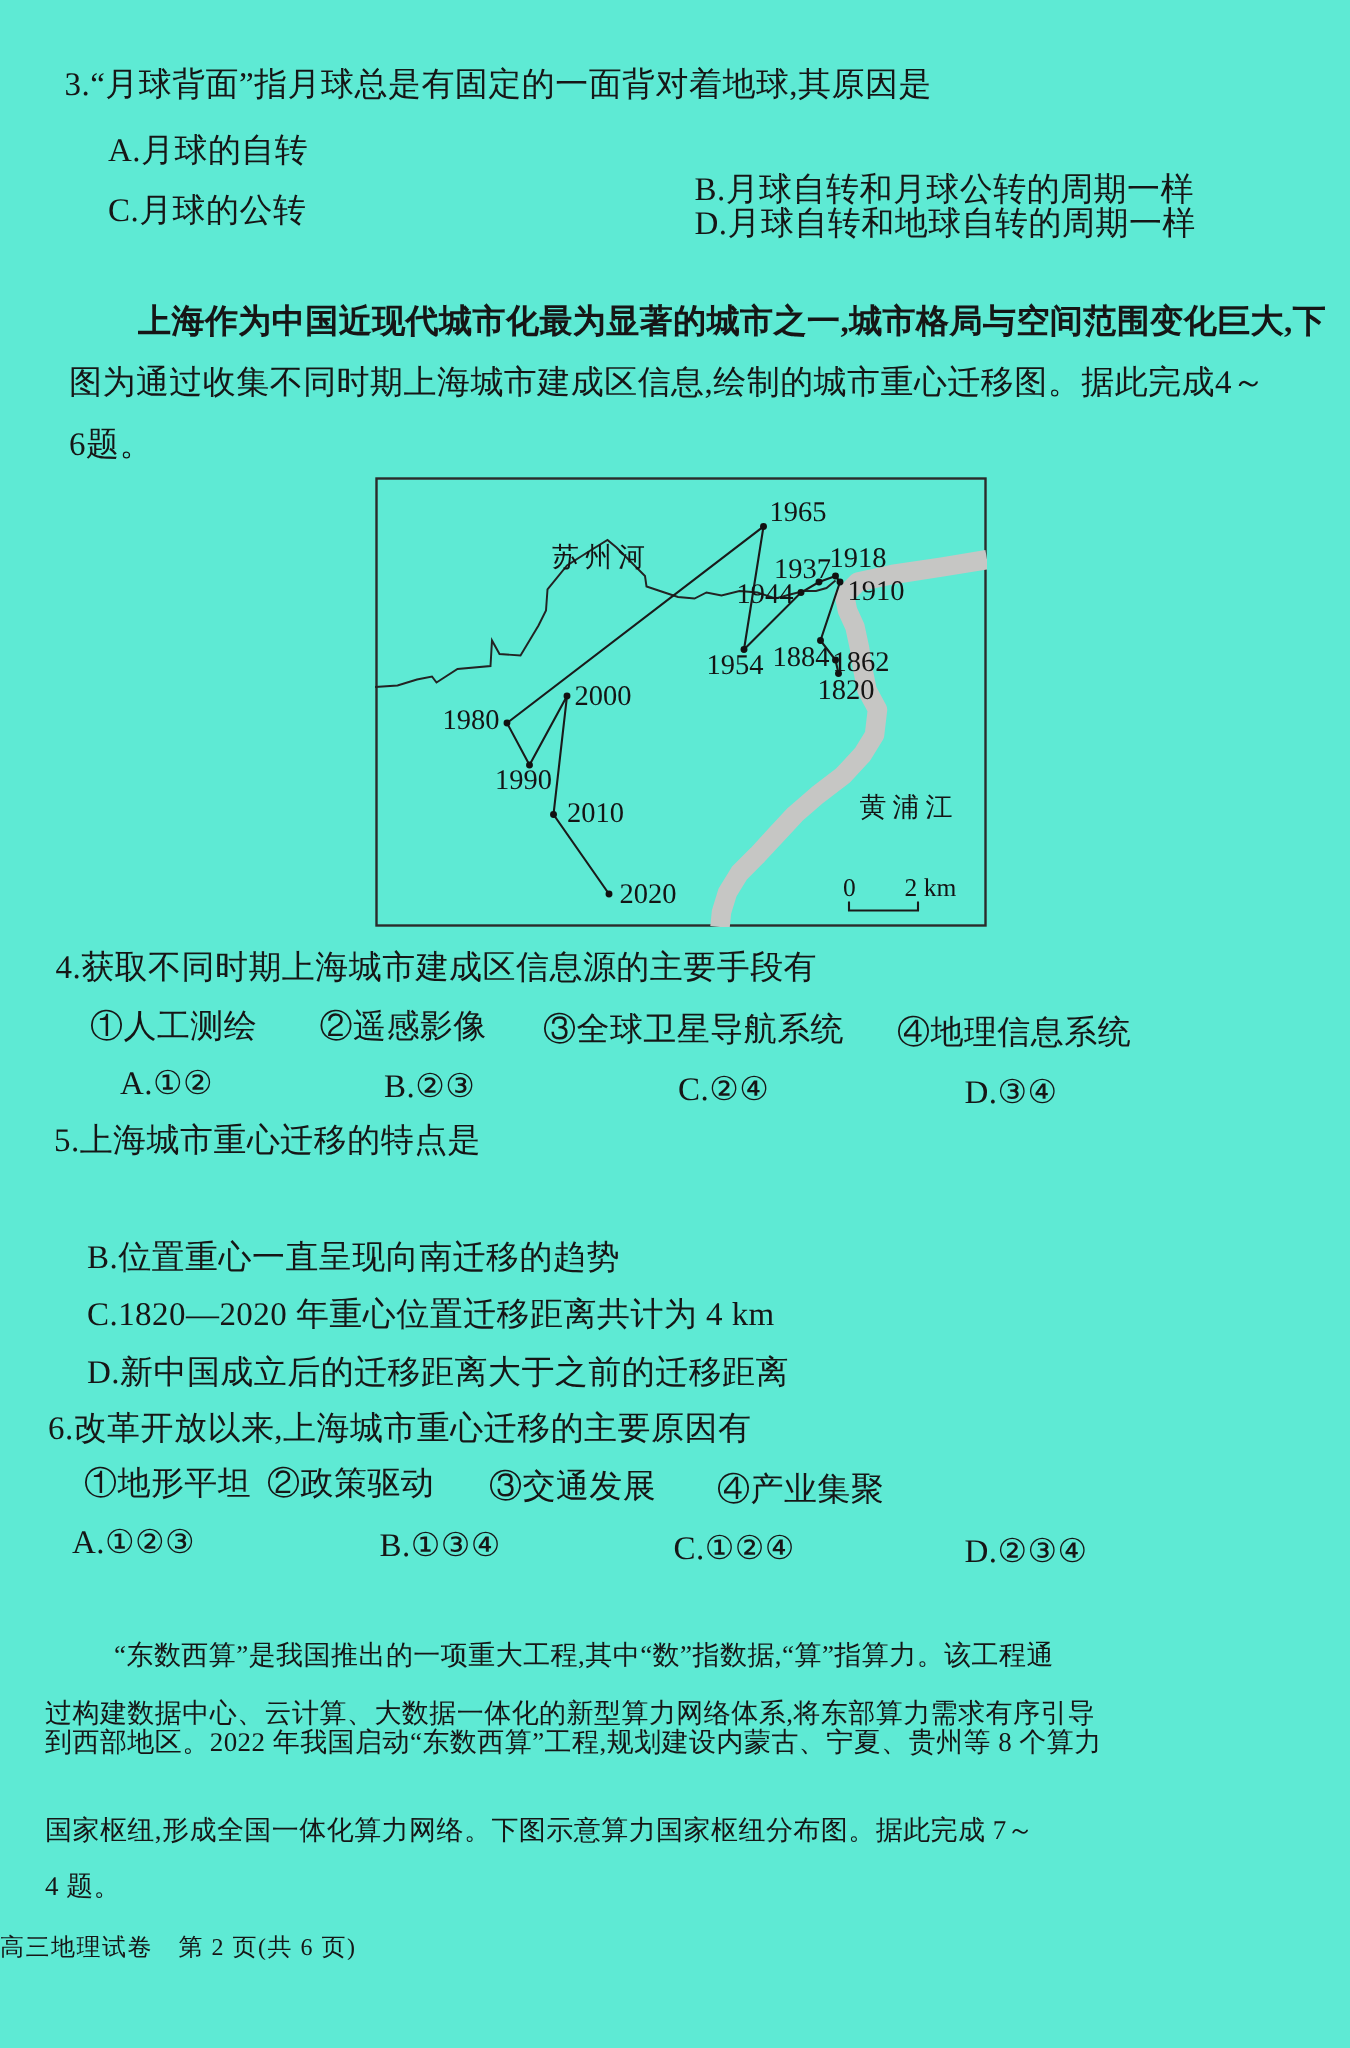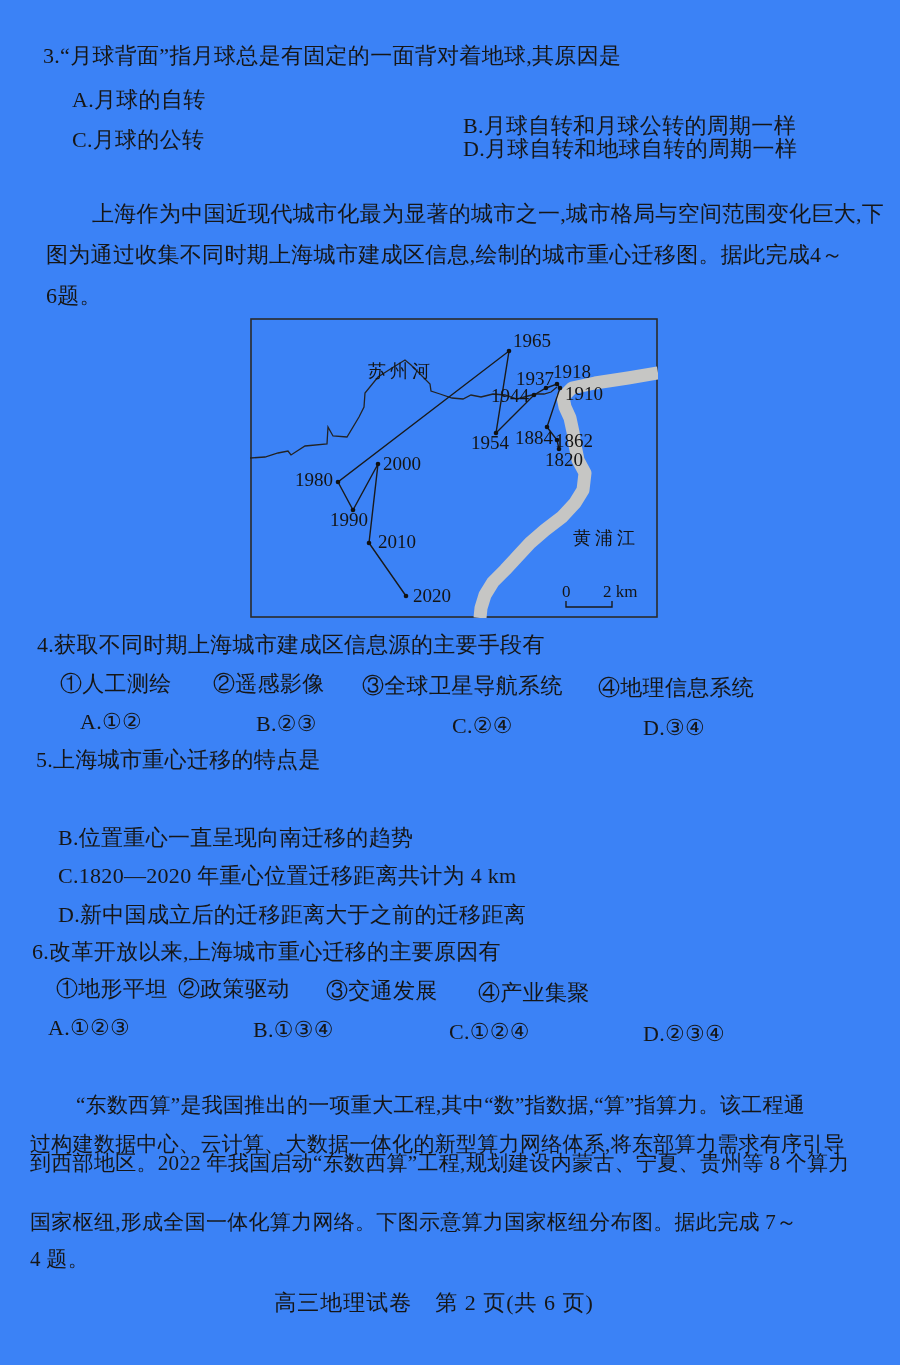--- a/index.html
+++ b/index.html
@@ -1,38 +1,38 @@
 <!DOCTYPE html>
 <html><head>
 <meta charset="utf-8">
 <style>
   html,body { margin:0; padding:0; background:#e9e9e9; }
   .page {
     position:relative; width:900px; height:1365px; margin:0 auto;
-    background:#3b82f6; color:#161616; overflow:hidden;
+    background:#5eead4; color:#161616; overflow:hidden;
     font-family:"Liberation Serif","DejaVu Serif",serif;
   }
   .t { position:absolute; white-space:nowrap; font-size:22px; line-height:1.25; letter-spacing:0.3px; }
-  .small { font-size:21px; }
+  .small { font-size:18px; }
   .map-wrap { position:absolute; left:250px; top:318px; width:408px; height:300px; }
   svg text { font-family:"Liberation Serif","DejaVu Serif",serif; fill:#141414; }
-  .footer { position:absolute; left:0; top:1288px; width:868px; text-align:center; font-size:22px; letter-spacing:1px; }
+  .footer { position:absolute; left:0; top:1288px; width:868px; font-size:16px; letter-spacing:1px; }
 </style>
 </head>
 <body>
 
 <div class="page">
 
   <div class="t" style="left:43px; top:42px;">3.“月球背面”指月球总是有固定的一面背对着地球,其原因是</div>
   <div class="t" style="left:72px; top:86px;">A.月球的自转</div>
   <div class="t" style="left:463px; top:92px;margin-top:20px;">B.月球自转和月球公转的周期一样</div>
   <div class="t" style="left:72px; top:126px;">C.月球的公转</div>
   <div class="t" style="left:463px; top:135px;">D.月球自转和地球自转的周期一样</div>
 
-  <div class="t" style="left:92px; top:200px;">上海作为中国近现代城市化最为显著的城市之一,城市格局与空间范围变化巨大,下</div>
+  <div class="t" style="left:92px; top:200px;font-weight:bold;">上海作为中国近现代城市化最为显著的城市之一,城市格局与空间范围变化巨大,下</div>
   <div class="t" style="left:46px; top:241px;text-align:right;">图为通过收集不同时期上海城市建成区信息,绘制的城市重心迁移图。据此完成4～</div>
   <div class="t" style="left:46px; top:282px;">6题。</div>
 
   <div class="map-wrap">
     <svg width="408" height="300" viewBox="0 0 408 300">
       <rect x="1" y="1" width="406" height="298" fill="none" stroke="#2b2b2b" stroke-width="1.6"></rect>
 
       <polyline points="408,55 378,60 345,65 322,70 313,79 315,89 320,100 323,114 325,127 328,142 335,155 333,172 325,185 312,199 295,212 280,225 267,239 255,252 243,264 235,277 231,290 230,300" fill="none" stroke="#c6c6c4" stroke-width="13" stroke-linejoin="round"></polyline>
 
       <polyline points="0,140 15,139 28,135 38,133 41,137 55,128 77,126 78,109 83,118 97,119 109,99 114,89 115,75 128,59 142,50 155,42 161,47 169,55 180,66 181,73 190,76 202,80 213,81 221,77 231,79 243,76 255,77 267,81 278,78 286,76 294,76 301,74 307,69" fill="none" stroke="#232323" stroke-width="1.3"></polyline>

